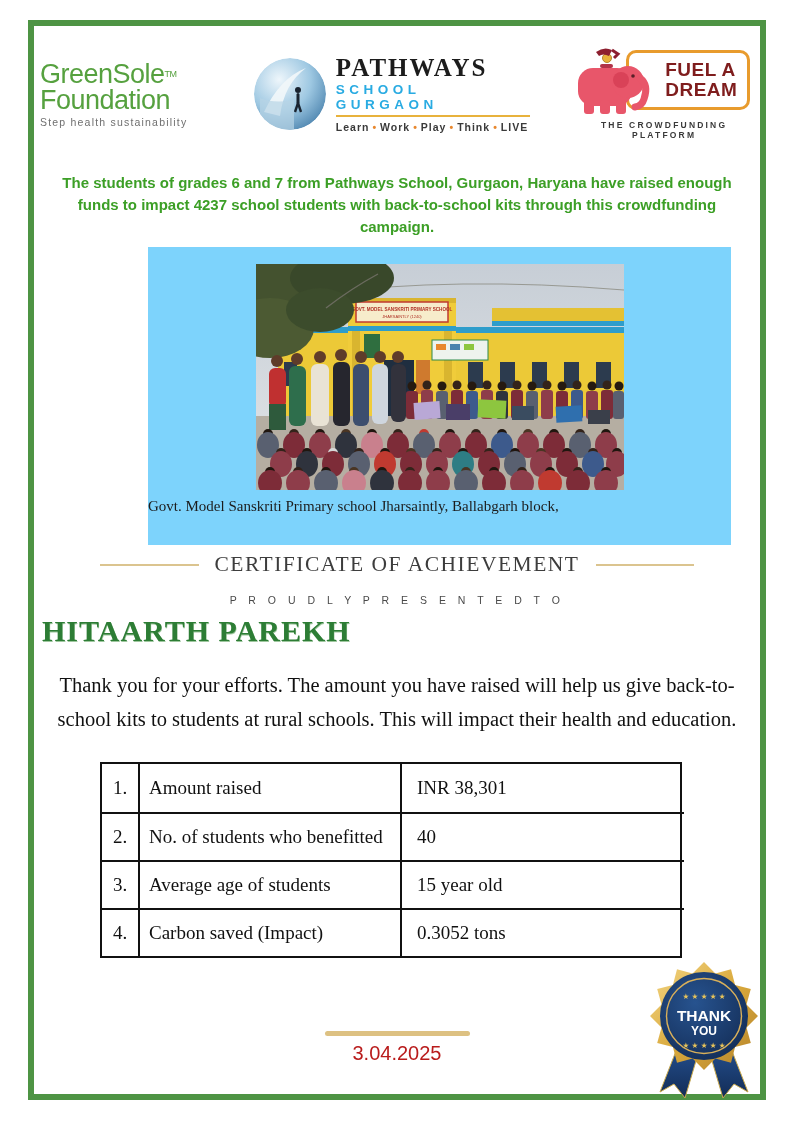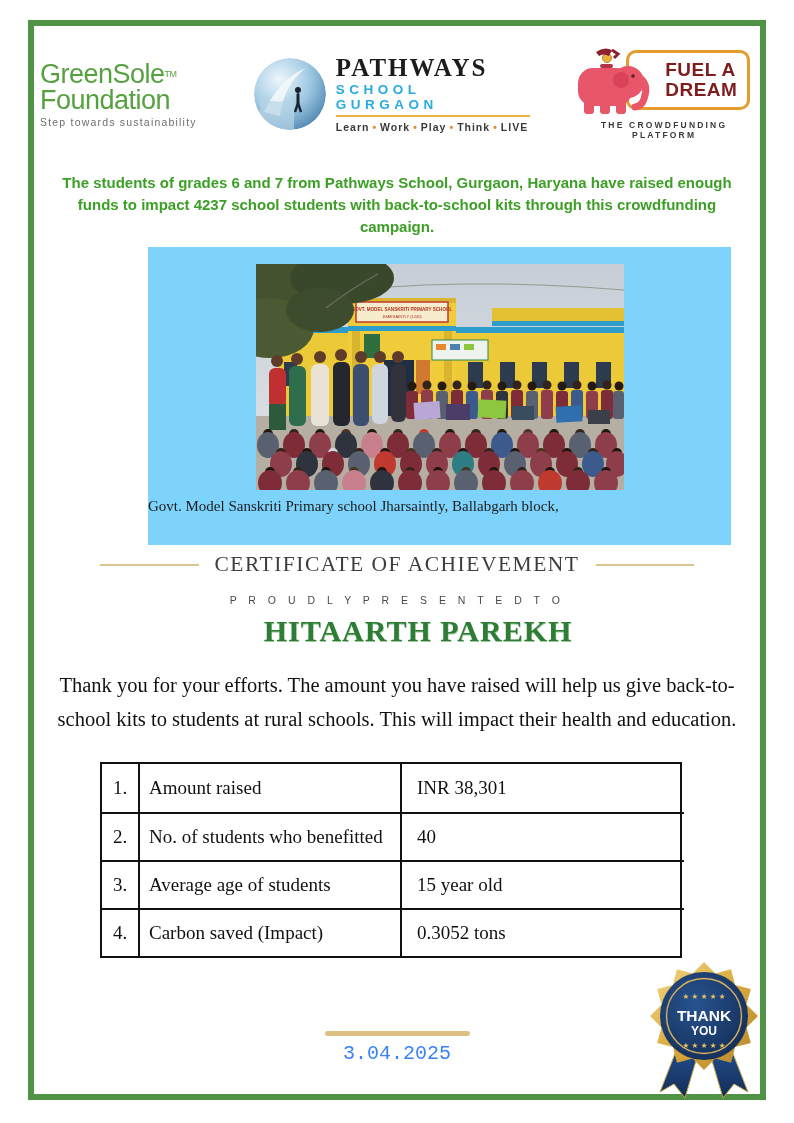--- a/index.html
+++ b/index.html
@@ -49,56 +49,56 @@
   
   .heading-row { position:absolute; top:552px; left:100px; right:100px; z-index:2;
                  display:flex; align-items:center; gap:16px; }
   .heading-row .rule { flex:1; height:2px; background:#dbc48f; }
   .heading { font-family:"Liberation Serif", serif; font-weight:500; font-size:21.5px;
              color:#3d3d3d; letter-spacing:1.5px; white-space:nowrap; }
 
   .presented { position:absolute; top:594px; left:0; right:0; z-index:2; text-align:center;
                font-size:10.5px; color:#4a4a4a; letter-spacing:4.5px; font-weight:500; }
 
-  .recipient { position:absolute; top:614px; left:0; right:0; z-index:2; text-align:center;
+  .recipient { position:absolute; top:614px; left:0; right:0; z-index:2; 
                font-family:"Liberation Serif", serif; font-size:30px; font-weight:600;
                color:#2d7d35; letter-spacing:1px; text-shadow:0.5px 0.5px 0 #9fc79f;padding-left:42px; }
 
   .message { position:absolute; top:668px; left:36px; right:36px; z-index:2; text-align:center;
              font-family:"Liberation Serif", serif; font-size:20.5px; color:#111; line-height:34px; }
 
   
   .stats-table { position:absolute; top:762px; left:100px; width:582px; z-index:2;
                  display:grid; grid-template-columns:36px 262px 284px; grid-auto-rows:48px;
                  border:2px solid #111; font-family:"Liberation Serif", serif; font-size:19px; color:#111; }
   .cell { display:flex; align-items:center; }
   .cell.num { justify-content:center; border-left:none; }
   .cell.label { border-left:2px solid #111; padding-left:9px; }
   .cell.value { border-left:2px solid #111; padding-left:15px; }
   .row-sep { border-top:2px solid #111; }
 
   
   .date-rule { position:absolute; top:1031px; left:325px; width:145px; height:5px;
                background:#ddc182; border-radius:3px; z-index:2; }
   .date { position:absolute; top:1042px; left:0; right:0; text-align:center; z-index:2;
-          font-family:Liberation Mono, monospace; font-size:20px; color:#3b82f6; }
+          font-family:Liberation Sans, sans-serif; font-size:20px; color:#b91c1c; }
 
   .badge { position:absolute; left:644px; top:954px; width:120px; height:148px; z-index:6; }
 </style>
 </head>
 <body>
 
 <div class="page">
   <div class="frame"></div>
 
   <header class="logos">
     <div class="gs-logo">
       <div class="gs-name"><span>GreenSole</span><sup>TM</sup></div>
       <div class="gs-name">Foundation</div>
-      <div class="gs-tag">Step towards sustainability</div>
+      <div class="gs-tag">Step health sustainability</div>
     </div>
 
     <div class="pw-logo">
       <div class="pw-circle">
         <svg width="72" height="72" viewBox="0 0 72 72">
           <defs>
             <radialGradient id="pwg" cx="35%" cy="30%" r="80%">
               <stop offset="0%" stop-color="#eef6fb"></stop>
                 <stop offset="55%" stop-color="#9ec8e2"></stop>
                 <stop offset="100%" stop-color="#4a82ad"></stop>

